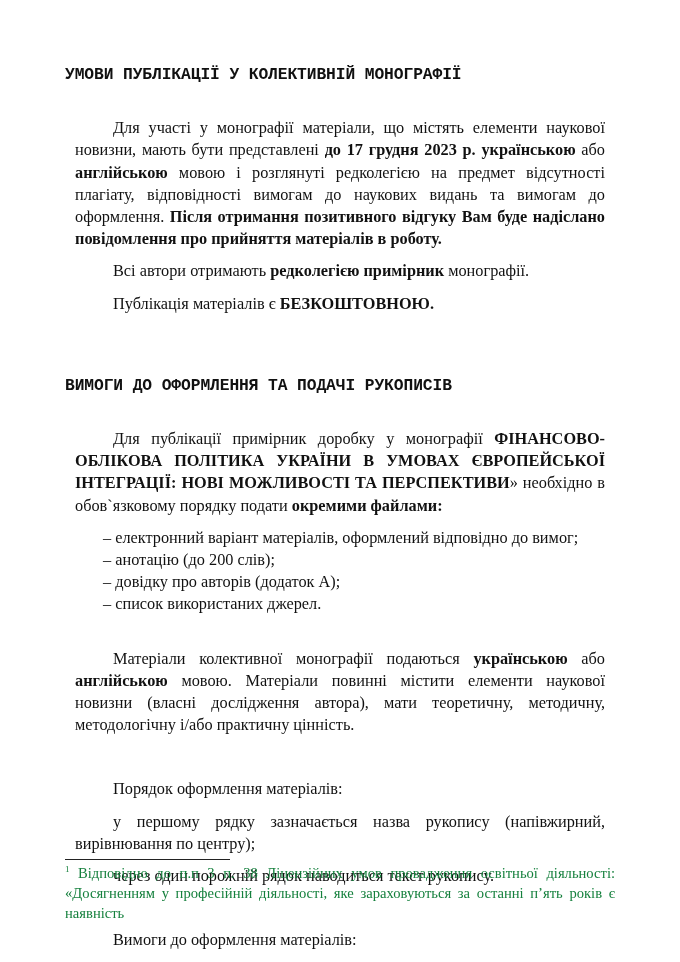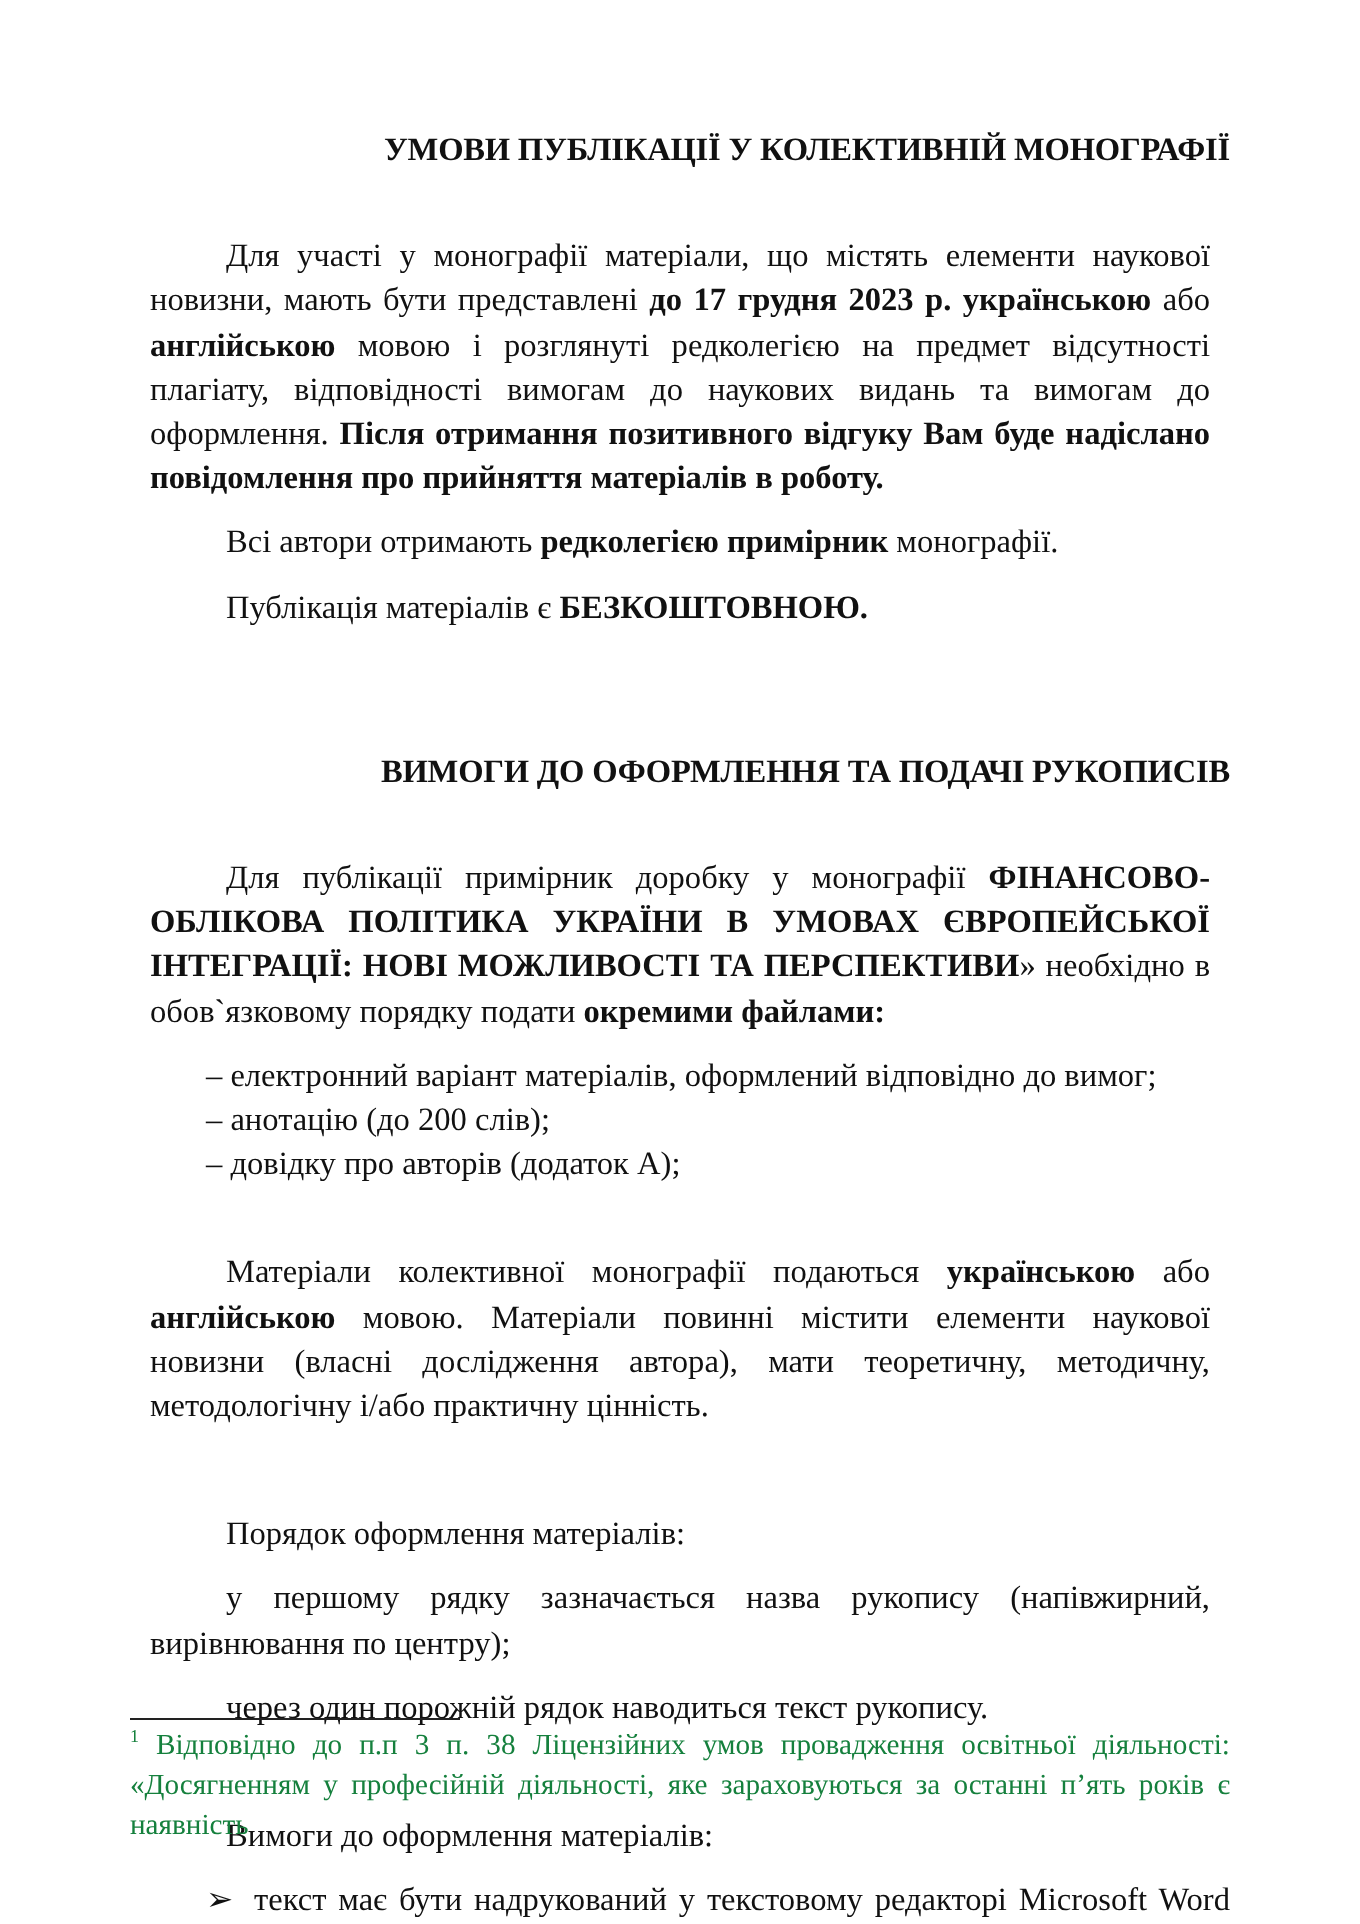--- a/index.html
+++ b/index.html
@@ -3,22 +3,23 @@
 <meta charset="utf-8">
 <style>
   html, body { margin: 0; padding: 0; background: #ffffff; }
   body { width: 680px; height: 962px; overflow: hidden; position: relative; }
   .page {
     position: absolute; left: 65px; top: 0; width: 550px;
     font-family: "Liberation Serif", "DejaVu Serif", serif;
     font-size: 16.3px; line-height: 22.2px; color: #111;
   }
   .title {
-    font-weight: bold; text-align: right; font-size: 16.3px;
+    font-weight: bold; text-align: left; font-size: 16.3px;
     letter-spacing: -0.1px;
+    font-family: Liberation Mono, monospace;
   }
   .p { text-align: justify; text-align-last: left; margin: 10px; }
   .ind { text-indent: 38px; }
   .li { padding-left: 38px; margin: 0; }
   .arrow-item { text-indent: 38px; text-align: justify; margin: 0; }
   .arrow { display: inline-block; width: 24px; text-indent: 0; }
   b { font-weight: bold; }
   sup { font-size: 10px; line-height: 0; vertical-align: super; }
   .fn-rule { position: absolute; left: 65px; top: 859px; width: 165px; height: 1px; background: #222; }
   .footnote {
@@ -45,20 +46,21 @@
 
   <div style="height:50px"></div>
   <div class="title">ВИМОГИ ДО ОФОРМЛЕННЯ ТА ПОДАЧІ РУКОПИСІВ</div>
   <div style="height:21px"></div>
 
   <p class="p ind"><span>Для публікації примірник доробку у монографії </span><b>ФІНАНСОВО-ОБЛІКОВА ПОЛІТИКА УКРАЇНИ В УМОВАХ ЄВРОПЕЙСЬКОЇ ІНТЕГРАЦІЇ: НОВІ МОЖЛИВОСТІ ТА ПЕРСПЕКТИВИ</b><span>» необхідно в обов`язковому порядку подати </span><b>окремими файлами:</b></p>
 
   <p class="li">– електронний варіант матеріалів, оформлений відповідно до вимог;</p>
   <p class="li">– анотацію (до 200 слів);</p>
   <p class="li">– довідку про авторів (додаток А);</p>
+  <p class="li">– список використаних джерел.</p>
 
   <div style="height:22px"></div>
   <p class="p ind"><span>Матеріали колективної монографії подаються </span><b>українською</b><span> або </span><b>англійською</b><span> мовою. Матеріали повинні містити елементи наукової новизни (власні дослідження автора), мати теоретичну, методичну, методологічну і/або практичну цінність.</span></p>
 
 
   <div style="height:22px"></div>
   <p class="p ind">Порядок оформлення матеріалів:</p>
   <p class="p ind">у першому рядку зазначається назва рукопису (напівжирний, вирівнювання по центру);</p>
   <p class="p ind">через один порожній рядок наводиться текст рукопису.</p>
 

